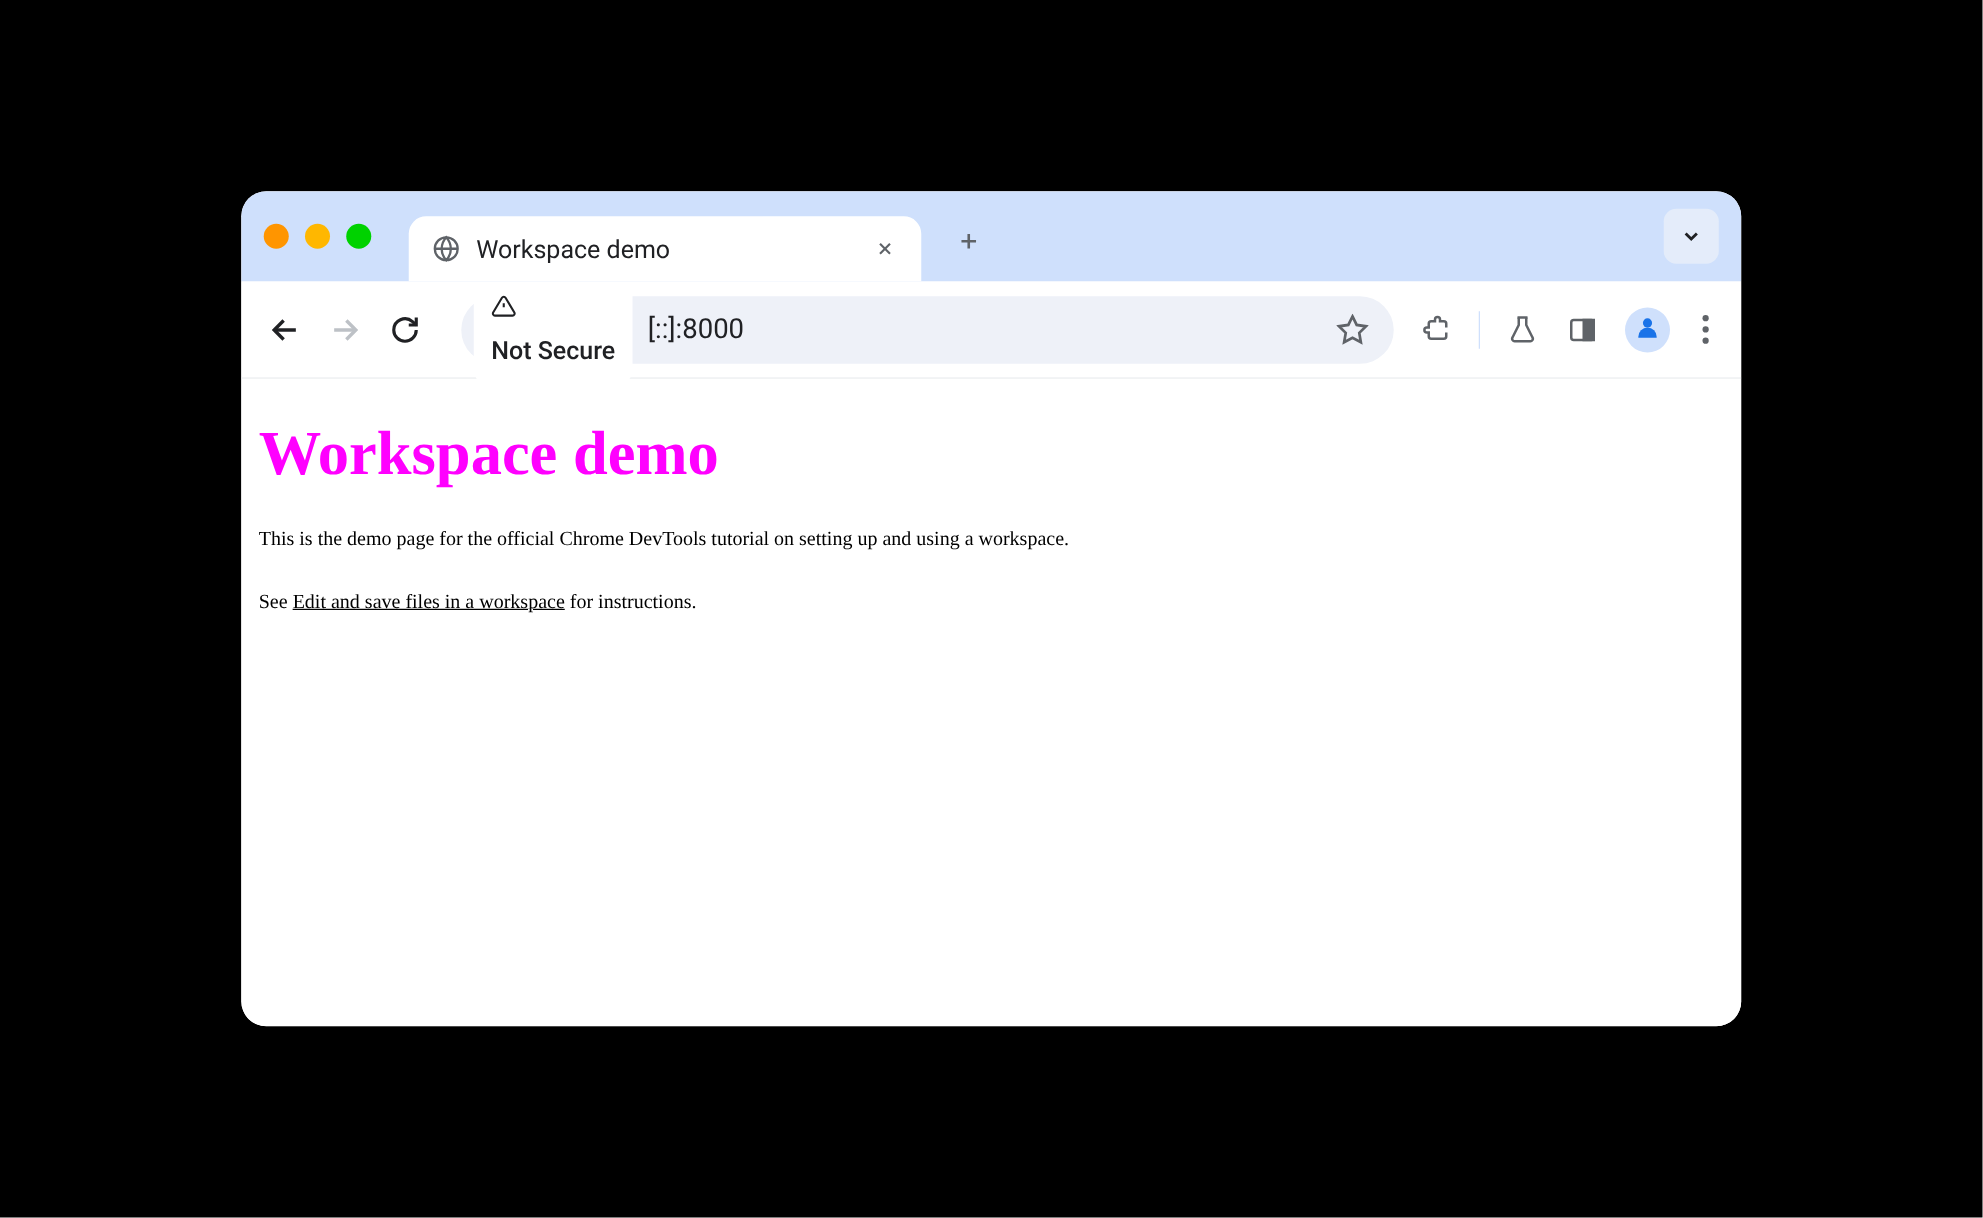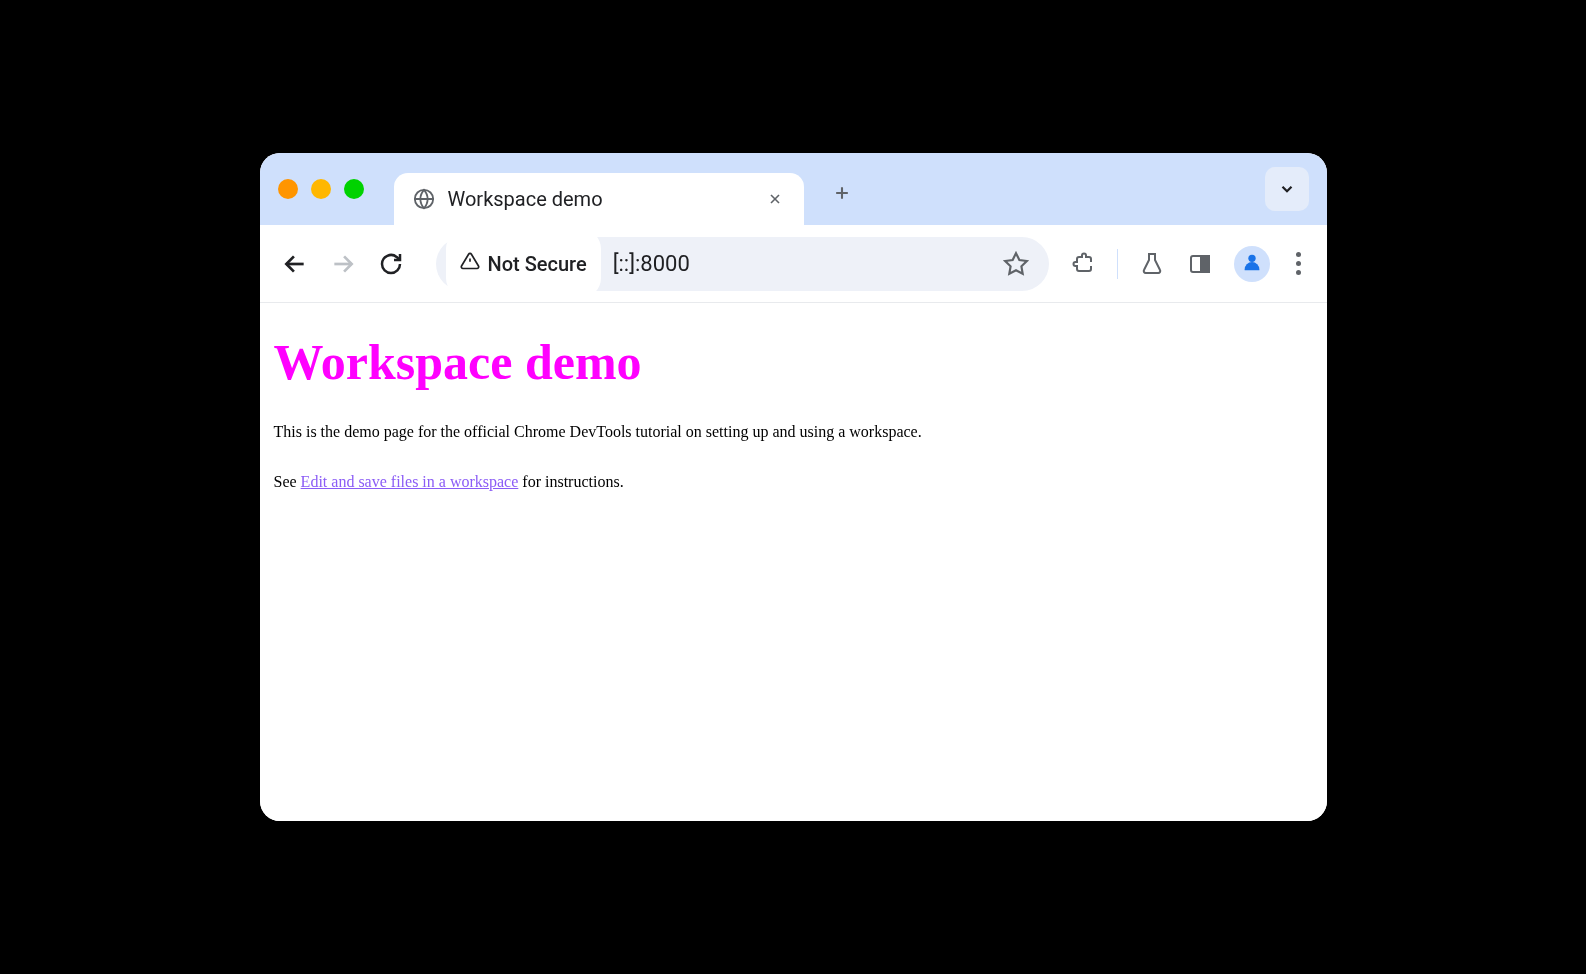--- a/index.html
+++ b/index.html
@@ -10,21 +10,21 @@
     body {
       background: #000;
       width: 1586px;
       height: 974px;
       font-family: -apple-system, BlinkMacSystemFont, "Segoe UI", Roboto, sans-serif;
       display: flex;
       align-items: center;
       justify-content: center;
     }
     .browser-window {
-      width: 1067px;
+      width: 1200px;
       height: 668px;
       background: #fff;
       border-radius: 20px;
       overflow: hidden;
       box-shadow: 0 20px 60px rgba(0,0,0,0.5);
       display: flex;
       flex-direction: column;
     }
     .tab-bar {
       background: #cfe0fc;
@@ -145,25 +145,26 @@
       align-items: center;
       padding: 0 10px 0 10px;
       gap: 12px;
       margin-left: 10px;
     }
     .security-chip {
       background: #fff;
       border-radius: 20px;
       padding: 22px 14px;
       display: flex;
-      align-items: flex-end;
+      align-items: flex-start;
       gap: 8px;
       font-size: 20px;
       font-weight: 500;
       color: #202124;
+      flex-direction: column;
     }
     .address-text {
       font-size: 22px;
       color: #202124;
       flex: 1;
     }
     .star-button {
       width: 30px;
       height: 30px;
       display: flex;
@@ -230,21 +231,21 @@
       font-weight: bold;
       margin-bottom: 30px;
     }
     .content p {
       font-size: 16px;
       color: #000;
       margin-bottom: 28px;
       line-height: 1.4;
     }
     .content a {
-      color: #8b5cf6;
+      color: #000000;
       text-decoration: underline;
     }
   </style>
 </head>
 <body>
 
 <div class="browser-window">
   <div class="tab-bar">
     <div class="traffic-lights">
       <div class="traffic-light red"></div>

